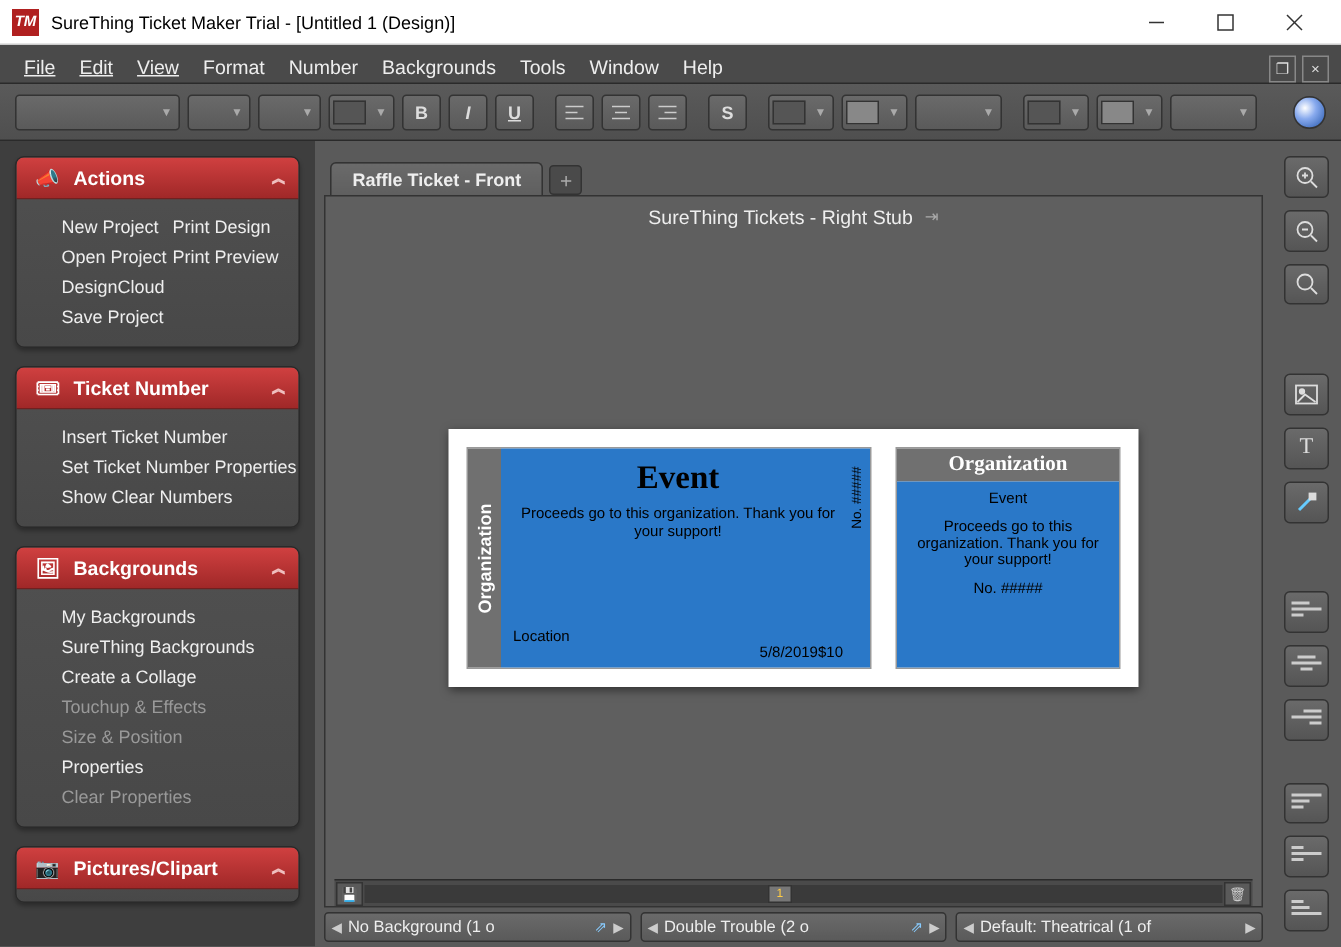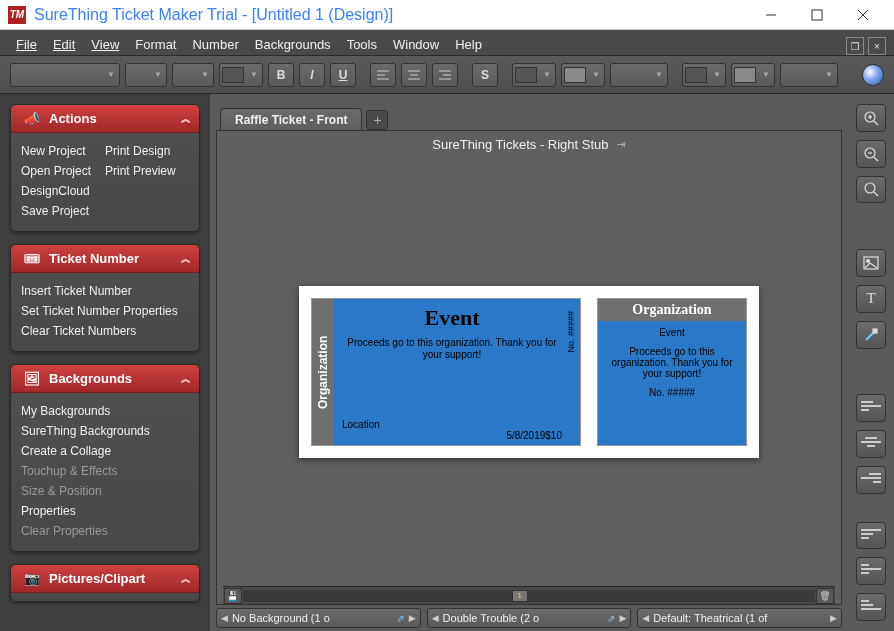--- a/index.html
+++ b/index.html
@@ -1,21 +1,21 @@
 <!DOCTYPE html>
 <html><head>
 <meta charset="utf-8">
 <style>
 * { margin: 0; padding: 0; box-sizing: border-box; font-family: "Segoe UI", Arial, sans-serif; }
 body { background: #5a5a5a; width: 894px; height: 631px; overflow: hidden; position: relative; }
 
 
 .titlebar { height: 30px; background: #fff; display: flex; align-items: center; padding: 0 8px; border-bottom: 1px solid #ccc; }
 .titlebar .logo { width: 18px; height: 18px; background: #b02020; color: #fff; font-size: 10px; font-weight: bold; display: flex; align-items: center; justify-content: center; margin-right: 8px; font-style: italic; }
-.titlebar .title { font-size: 16px; color: #3b82f6; flex: 1; }
+.titlebar .title { font-size: 12px; color: #000000; flex: 1; }
 .winbtns { display: flex; gap: 0; }
 .winbtn { width: 46px; height: 30px; display: flex; align-items: center; justify-content: center; font-size: 14px; color: #333; cursor: default; }
 .winbtn svg { stroke: #333; fill: none; stroke-width: 1; }
 
 
 .menubar { height: 26px; background: #4a4a4a; display: flex; align-items: flex-end; padding: 0 8px; border-bottom: 1px solid #2a2a2a; }
 .menubar .menu { color: #eee; font-size: 13px; padding: 3px 8px; cursor: default; }
 .menubar .menu u { text-decoration: underline; }
 .menubar .spacer { flex: 1; }
 .menubar .mb-btn { width: 18px; height: 18px; border: 1px solid #888; margin-left: 4px; display: flex; align-items: center; justify-content: center; font-size: 10px; color: #ddd; }
@@ -33,21 +33,21 @@
 
 
 .main { display: flex; height: calc(631px - 30px - 26px - 38px); }
 
 
 .sidebar { width: 210px; background: #3e3e3e; padding: 10px; overflow: hidden; }
 .panel { background: linear-gradient(#505050, #484848); border: 1px solid #2a2a2a; border-radius: 6px; margin-bottom: 12px; padding-bottom: 8px; box-shadow: 0 2px 3px rgba(0,0,0,0.3); }
 .panel-hdr { height: 28px; background: linear-gradient(#d04040, #a02828); border-radius: 5px 5px 0 0; display: flex; align-items: center; padding: 0 8px; color: #fff; font-size: 13px; font-weight: bold; border-bottom: 1px solid #702020; }
 .panel-hdr .ico { width: 26px; height: 22px; margin-right: 4px; display: flex; align-items: center; justify-content: center; }
 .panel-hdr .chev { margin-left: auto; font-size: 10px; color: #f0c0c0; }
-.panel-body { padding: 8px 10px 2px 10px; display: flex; flex-wrap: wrap; }
+.panel-body { padding: 8px 10px 2px 10px; display: flex; flex-wrap: wrap; margin-left: 20px; }
 .panel-link { color: #eee; font-size: 12px; padding: 3px 0; cursor: default; width: 50%; white-space: nowrap; }
 .panel-link.full { width: 100%; }
 .panel-link.dim { color: #999; }
 
 
 .canvas-wrap { flex: 1; display: flex; flex-direction: column; background: #5a5a5a; }
 .tab-row { height: 26px; display: flex; align-items: flex-end; padding: 4px 10px 0 10px; margin-top: 10px; }
 .tab { height: 22px; background: linear-gradient(#6a6a6a, #5f5f5f); border: 1px solid #333; border-bottom: none; border-radius: 4px 4px 0 0; padding: 0 14px; display: flex; align-items: center; color: #eee; font-size: 12px; font-weight: bold; }
 .tab-add { width: 22px; height: 20px; background: #4a4a4a; border: 1px solid #333; border-radius: 3px; margin-left: 4px; display: flex; align-items: center; justify-content: center; color: #aaa; font-size: 14px; }
 .canvas-inner { flex: 1; background: #5f5f5f; border: 1px solid #333; margin: 0 6px 0 6px; position: relative; display: flex; flex-direction: column; }
@@ -219,21 +219,21 @@
 
     <div class="panel">
       <div class="panel-hdr">
         <span class="ico">🎟</span>
         <span>Ticket Number</span>
         <span class="chev">︽</span>
       </div>
       <div class="panel-body">
         <div class="panel-link full">Insert Ticket Number</div>
         <div class="panel-link full">Set Ticket Number Properties</div>
-        <div class="panel-link full">Clear Ticket Numbers</div>
+        <div class="panel-link full">Show Clear Numbers</div>
       </div>
     </div>
 
     <div class="panel">
       <div class="panel-hdr">
         <span class="ico">🖼</span>
         <span>Backgrounds</span>
         <span class="chev">︽</span>
       </div>
       <div class="panel-body">

